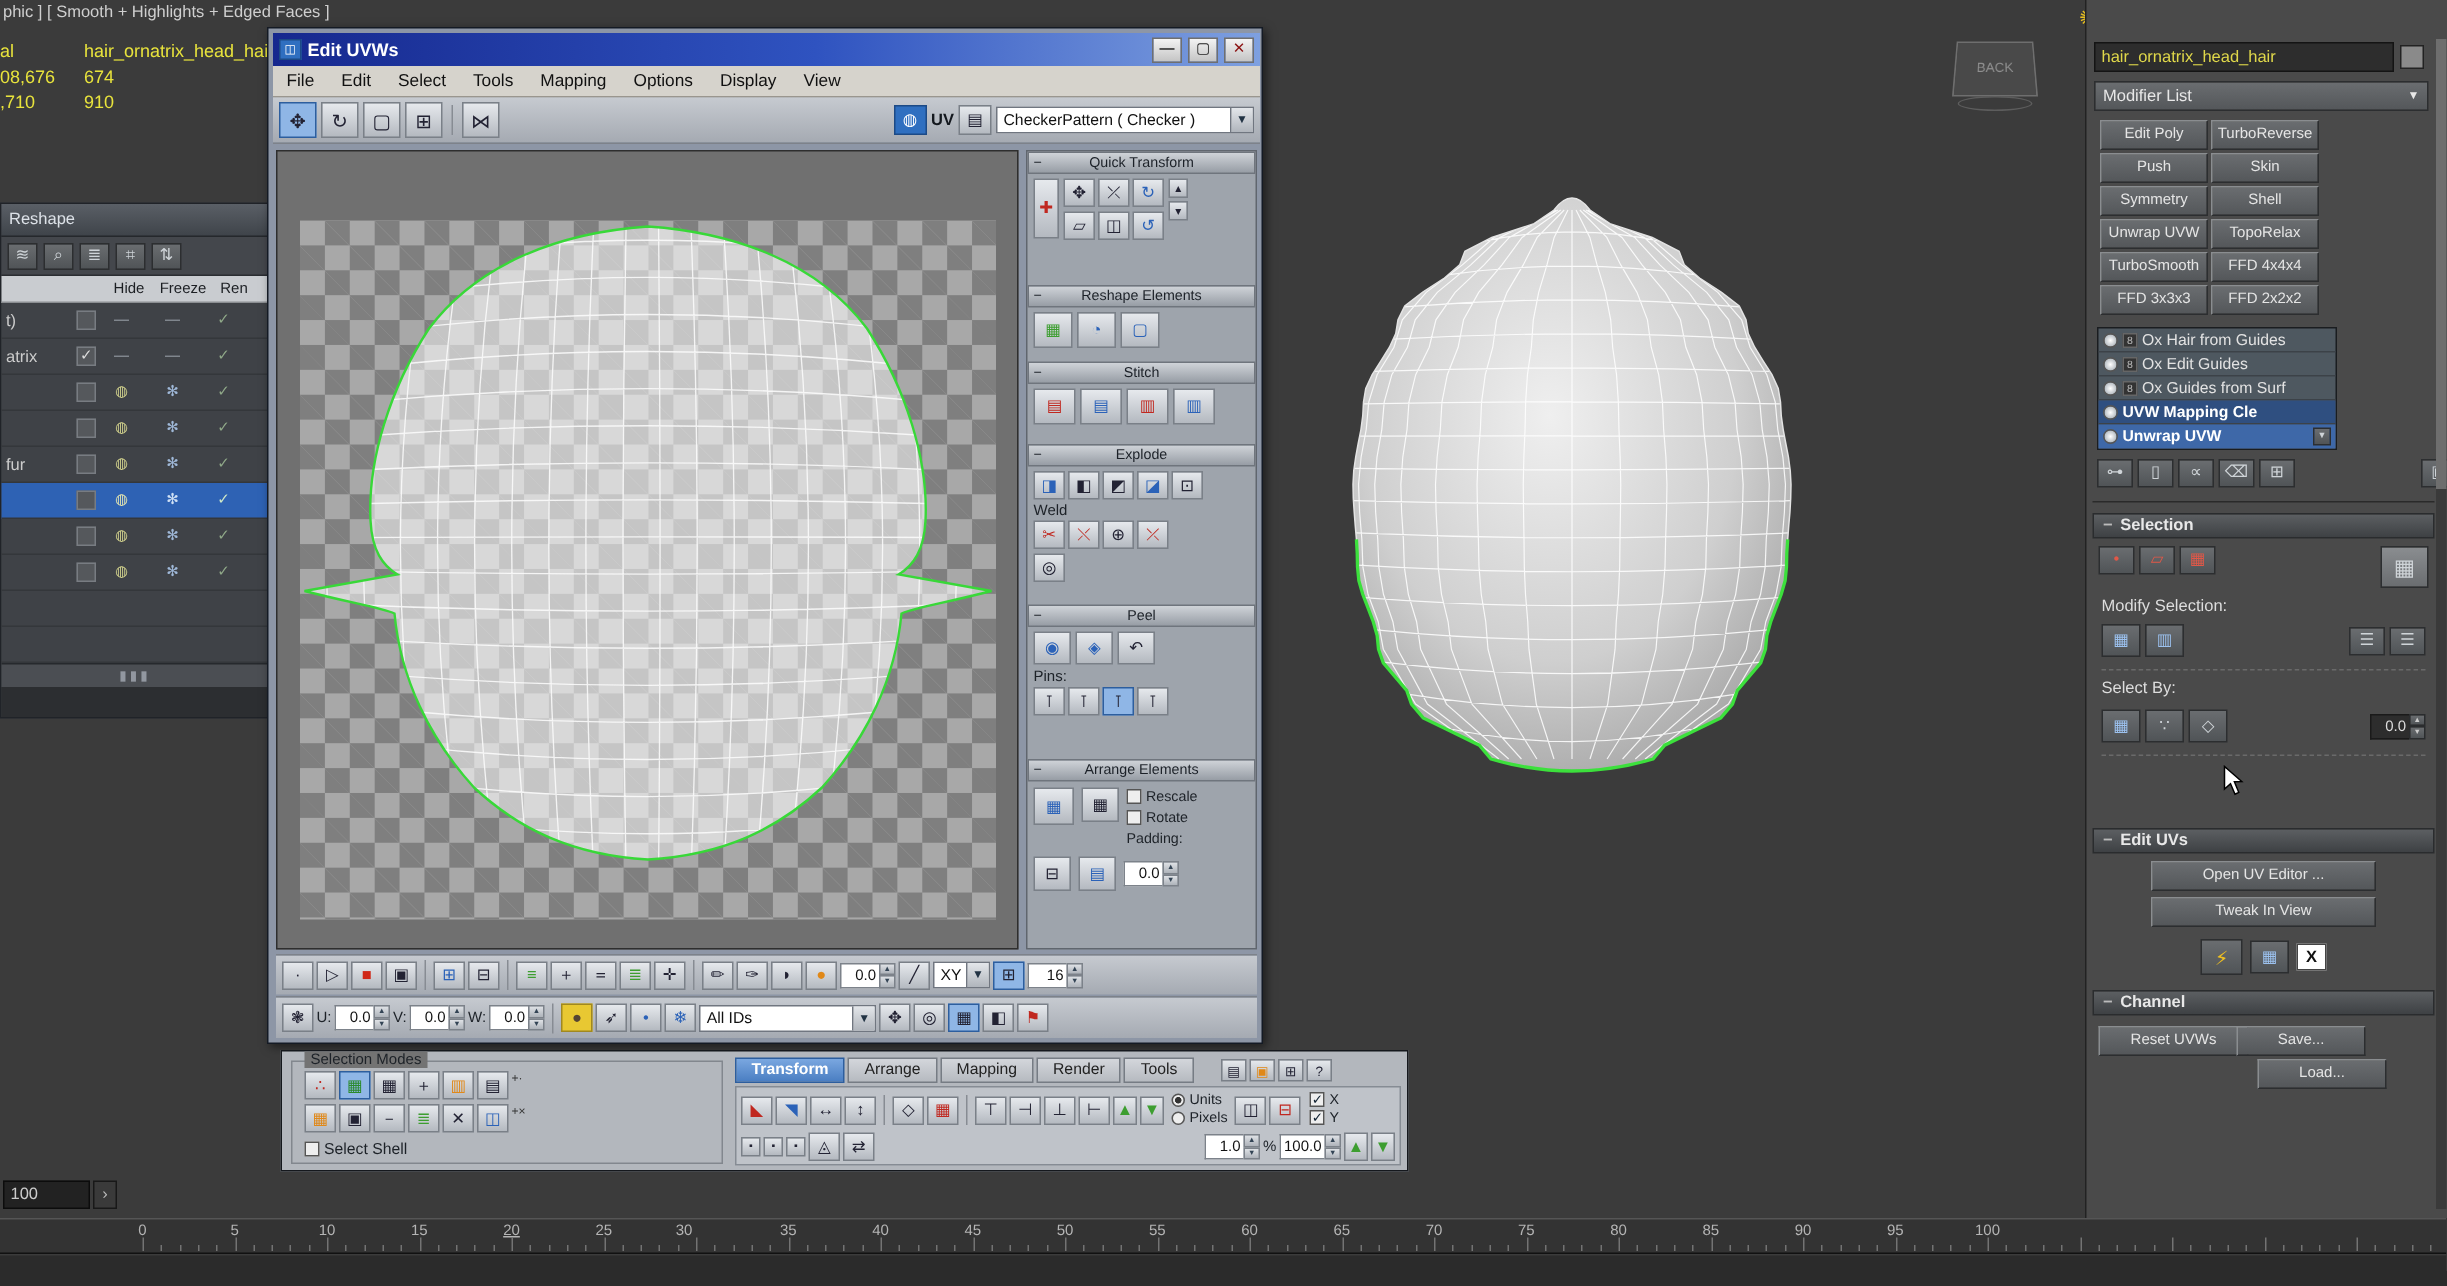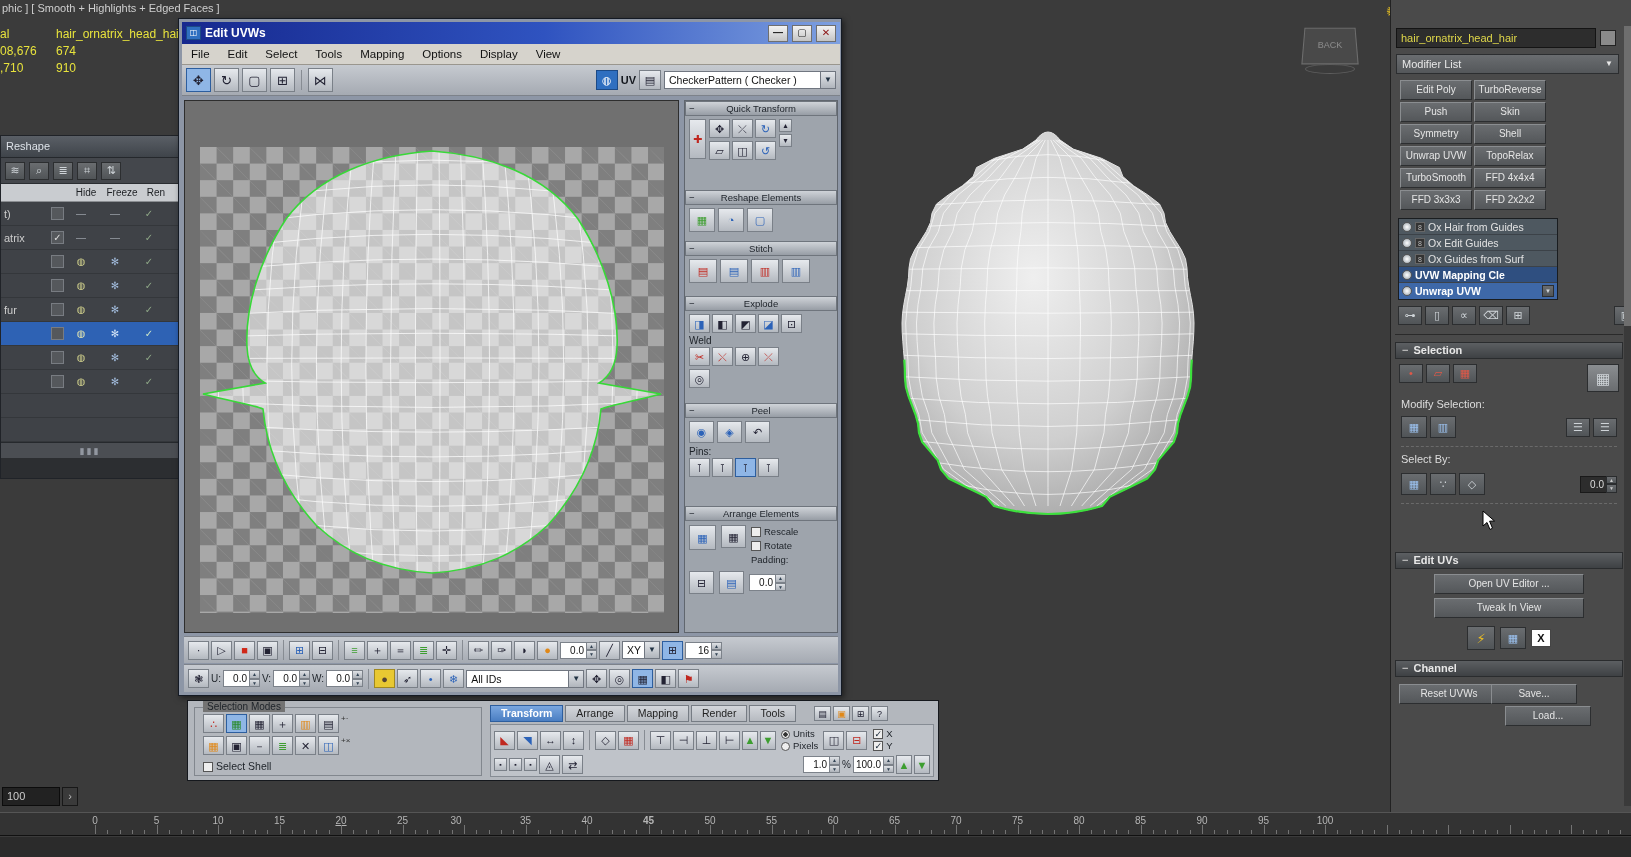--- a/index.html
+++ b/index.html
@@ -640,21 +640,21 @@
   <div class="abs" style="left:0;top:812px;width:1631px;height:24px;background:#333;border-top:1px solid #555;border-bottom:1px solid #111">
       <div class="tickl" style="left: 95px;">0</div>
       <div class="tickl" style="left: 156.5px;">5</div>
       <div class="tickl" style="left: 218px;">10</div>
       <div class="tickl" style="left: 279.5px;">15</div>
       <div class="tickl" style="left: 341px; text-decoration: underline;">20</div>
       <div class="tickl" style="left: 402.5px;">25</div>
       <div class="tickl" style="left: 456px;">30</div>
       <div class="tickl" style="left: 525.5px;">35</div>
       <div class="tickl" style="left: 587px;">40</div>
-      <div class="tickl" style="left: 648.5px; font-weight: bold;">45</div>
+      <div class="tickl" style="left: 648.5px;">45</div>
       <div class="tickl" style="left: 710px;">50</div>
       <div class="tickl" style="left: 771.5px;">55</div>
       <div class="tickl" style="left: 833px;">60</div>
       <div class="tickl" style="left: 894.5px;">65</div>
       <div class="tickl" style="left: 956px;">70</div>
       <div class="tickl" style="left: 1017.5px;">75</div>
       <div class="tickl" style="left: 1079px;">80</div>
       <div class="tickl" style="left: 1140.5px;">85</div>
       <div class="tickl" style="left: 1202px;">90</div>
       <div class="tickl" style="left: 1263.5px;">95</div>

